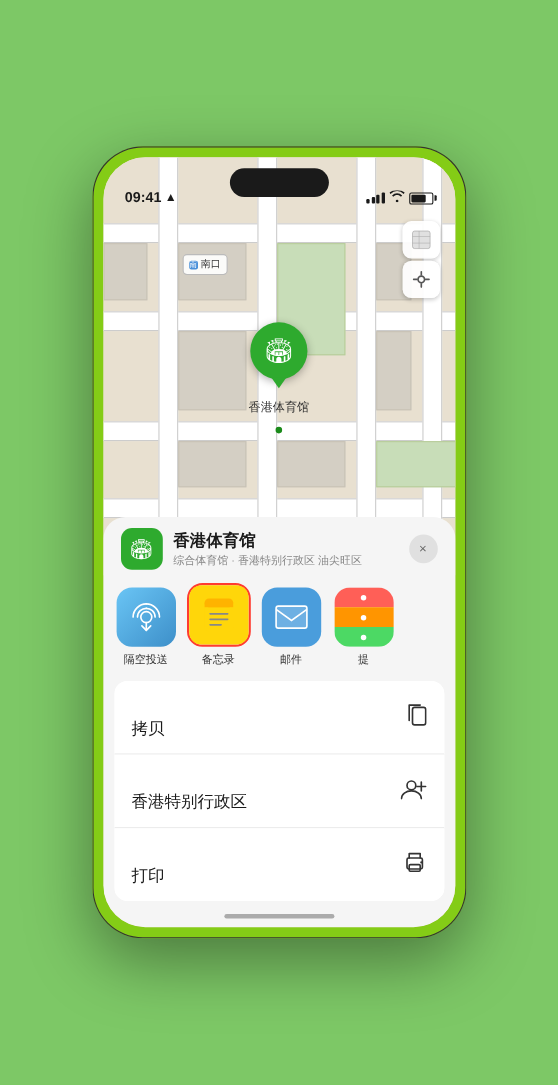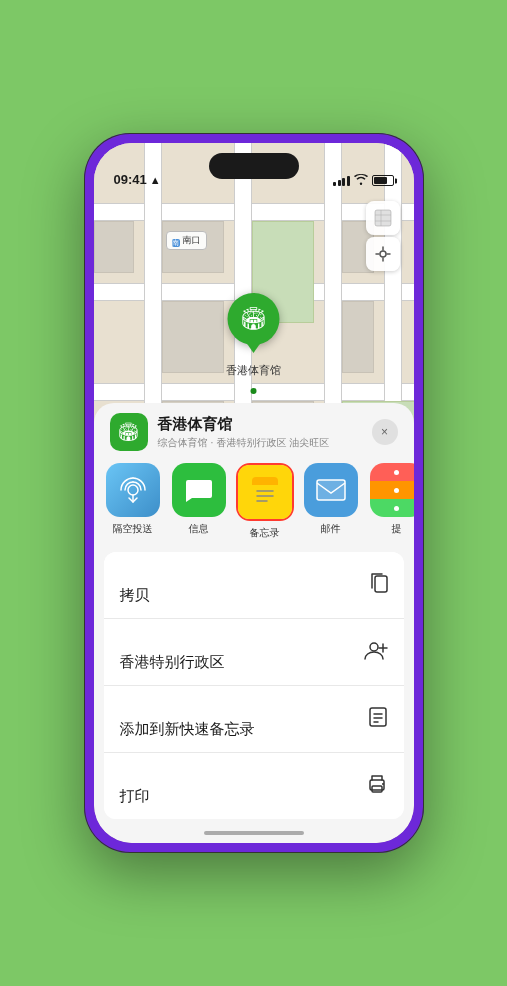--- a/index.html
+++ b/index.html
@@ -9,21 +9,21 @@
       display: flex;
       justify-content: center;
       align-items: center;
       min-height: 100vh;
       font-family: -apple-system, 'PingFang SC', 'Helvetica Neue', sans-serif;
     }
 
     .phone-frame {
       width: 340px;
       height: 720px;
-      background: #6d28d9;
+      background: #84cc16;
       border-radius: 46px;
       padding: 10px;
       position: relative;
       box-shadow: 0 20px 60px rgba(0,0,0,0.4), inset 0 0 0 1px #333;
     }
 
     .phone-screen {
       width: 100%;
       height: 100%;
       background: #e8e0d0;
@@ -185,21 +185,21 @@
       position: absolute;
       top: 88px;
       left: 72px;
       background: rgba(255,255,255,0.9);
       border: 1px solid #bbb;
       border-radius: 4px;
       padding: 2px 5px;
       font-size: 9px;
       color: #333;
       display: flex;
-      align-items: flex-end;
+      align-items: center;
       gap: 3px;
       z-index: 10;
     }
 
     .map-label-dot {
       width: 8px;
       height: 8px;
       background: #4a90d9;
       border-radius: 2px;
       font-size: 7px;
@@ -345,20 +345,21 @@
       gap: 8px;
       overflow-x: auto;
     }
 
     .share-item {
       display: flex;
       flex-direction: column;
       align-items: center;
       gap: 5px;
       min-width: 58px;
+      justify-content: flex-end;
     }
 
     .share-icon {
       width: 54px;
       height: 54px;
       border-radius: 14px;
       display: flex;
       align-items: center;
       justify-content: center;
       font-size: 26px;
@@ -534,28 +535,20 @@
               <path d="M14 6 C18 6, 22 9, 22 14" stroke="white" stroke-width="1.5" fill="none" stroke-linecap="round"></path>
               <path d="M14 2 C8 2, 2 7, 2 14" stroke="white" stroke-width="1.5" fill="none" stroke-linecap="round"></path>
               <path d="M14 2 C20 2, 26 7, 26 14" stroke="white" stroke-width="1.5" fill="none" stroke-linecap="round"></path>
               <line x1="14" y1="19" x2="14" y2="26" stroke="white" stroke-width="1.5" stroke-linecap="round"></line>
               <polyline points="10,22 14,26 18,22" fill="none" stroke="white" stroke-width="1.5" stroke-linecap="round" stroke-linejoin="round"></polyline>
             </svg>
           </div>
           <span class="share-label">隔空投送</span>
         </div>
 
-        <div class="share-item">
-          <div class="share-icon message">
-            <svg width="30" height="28" viewBox="0 0 30 28" fill="none">
-              <path d="M4 4h22a2 2 0 0 1 2 2v14a2 2 0 0 1-2 2H8l-6 4V6a2 2 0 0 1 2-2z" fill="white"></path>
-            </svg>
-          </div>
-          <span class="share-label">信息</span>
-        </div>
 
         <div class="share-item">
           <div class="notes-selected">
             <div class="share-icon notes" style="border-radius:11px;">
               <svg width="32" height="34" viewBox="0 0 32 34" fill="none">
                 <rect x="3" y="2" width="26" height="30" rx="4" fill="#ffd60a"></rect>
                 <rect x="3" y="2" width="26" height="8" rx="4" fill="#ffb300"></rect>
                 <rect x="3" y="6" width="26" height="4" fill="#ffb300"></rect>
                 <line x1="8" y1="16" x2="24" y2="16" stroke="#888" stroke-width="1.5" stroke-linecap="round"></line>
                 <line x1="8" y1="21" x2="24" y2="21" stroke="#888" stroke-width="1.5" stroke-linecap="round"></line>
@@ -611,31 +604,20 @@
           <span class="action-icon">
             <svg width="24" height="22" viewBox="0 0 24 22" fill="none">
               <circle cx="10" cy="8" r="4" stroke="#333" stroke-width="1.5" fill="none"></circle>
               <path d="M1 20c0-4 4-7 9-7s9 3 9 7" stroke="#333" stroke-width="1.5" fill="none" stroke-linecap="round"></path>
               <line x1="19" y1="5" x2="19" y2="13" stroke="#333" stroke-width="1.5" stroke-linecap="round"></line>
               <line x1="15" y1="9" x2="23" y2="9" stroke="#333" stroke-width="1.5" stroke-linecap="round"></line>
             </svg>
           </span>
         </div>
 
-        <div class="action-row">
-          <span class="action-label">添加到新快速备忘录</span>
-          <span class="action-icon">
-            <svg width="20" height="22" viewBox="0 0 20 22" fill="none">
-              <rect x="2" y="2" width="16" height="18" rx="2" stroke="#333" stroke-width="1.5" fill="none"></rect>
-              <line x1="6" y1="8" x2="14" y2="8" stroke="#333" stroke-width="1.5" stroke-linecap="round"></line>
-              <line x1="6" y1="12" x2="14" y2="12" stroke="#333" stroke-width="1.5" stroke-linecap="round"></line>
-              <line x1="6" y1="16" x2="10" y2="16" stroke="#333" stroke-width="1.5" stroke-linecap="round"></line>
-            </svg>
-          </span>
-        </div>
 
         <div class="action-row">
           <span class="action-label">打印</span>
           <span class="action-icon">
             <svg width="22" height="22" viewBox="0 0 22 22" fill="none">
               <rect x="4" y="7" width="14" height="10" rx="1.5" stroke="#333" stroke-width="1.5" fill="none"></rect>
               <path d="M6 7V3h10v4" stroke="#333" stroke-width="1.5" fill="none" stroke-linecap="round" stroke-linejoin="round"></path>
               <rect x="6" y="13" width="10" height="6" rx="1" stroke="#333" stroke-width="1.5" fill="none"></rect>
               <circle cx="17" cy="11" r="1" fill="#333"></circle>
             </svg>

